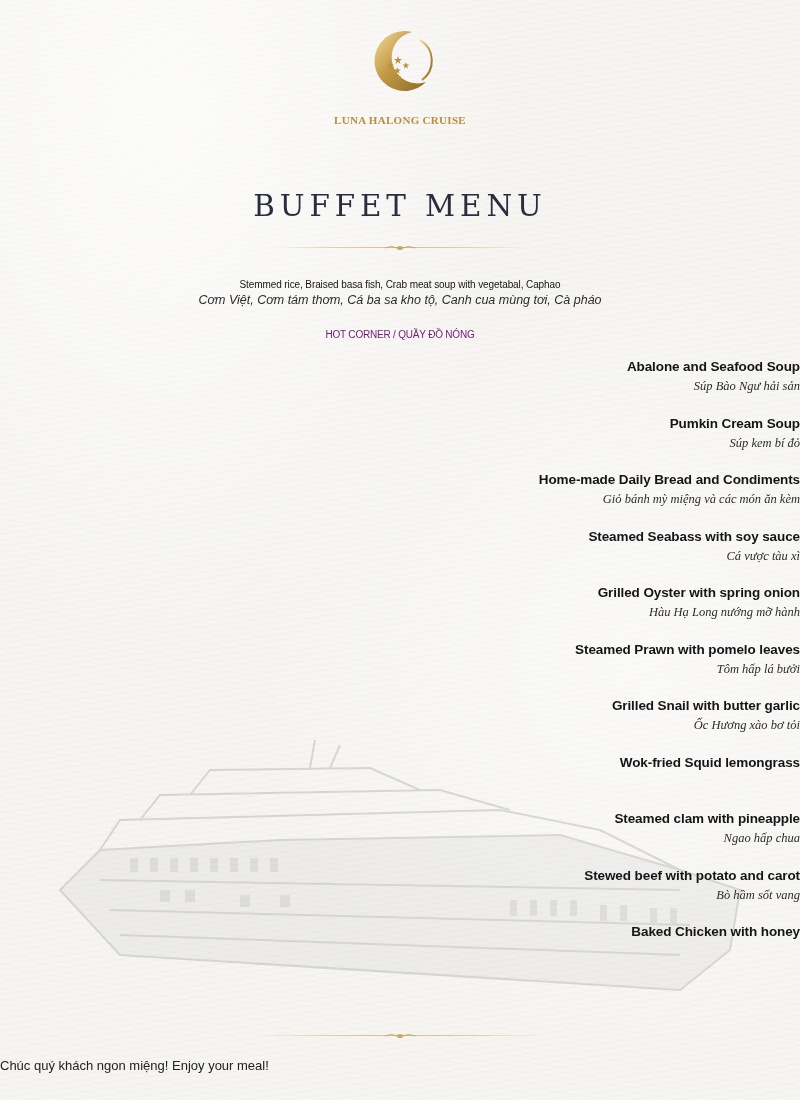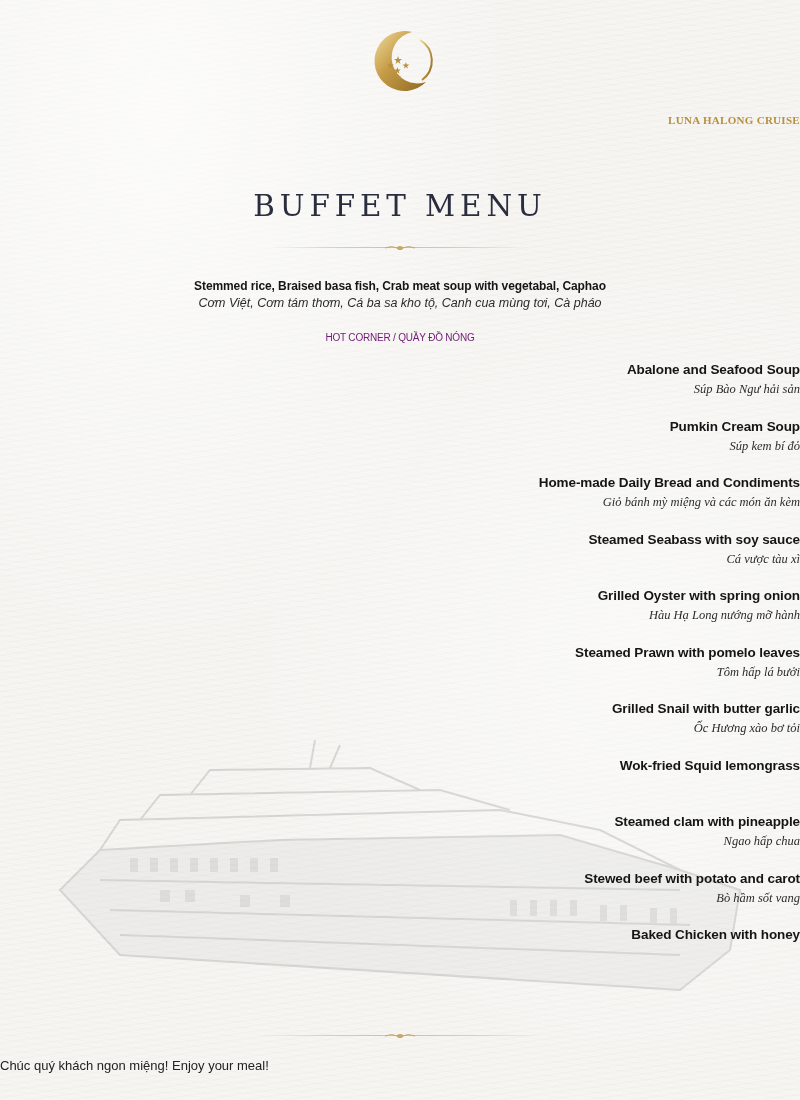--- a/index.html
+++ b/index.html
@@ -22,21 +22,21 @@
     }
     .page {
       position: absolute;
       inset: 0;
     }
     
     .logo {
       position: absolute;
       left: 0; right: 0;
       top: 22px;
-      text-align: right;
+      text-align: center;
     }
     .logo svg {
       display: block;
       margin: 0 auto;
     }
     .brand-name {
       margin-top: 12px;
       font-family: "Liberation Serif", serif;
       font-size: 11px;
       font-weight: bold;
@@ -80,22 +80,22 @@
 
     
     .content {
       position: absolute;
       left: 0; right: 0;
       top: 279px;
       text-align: center;
     }
     .intro .en {
       font-family: "Liberation Sans", sans-serif;
-      font-weight: bold;
-      font-size: 12px;
+      font-weight: normal;
+      font-size: 10px;
       color: #151515;
       letter-spacing: -0.1px;
     }
     .intro .vi {
       font-family: "Liberation Sans", sans-serif;
       font-style: italic;
       font-size: 12.5px;
       color: #2b2b2b;
       margin-top: 3px;
     }

